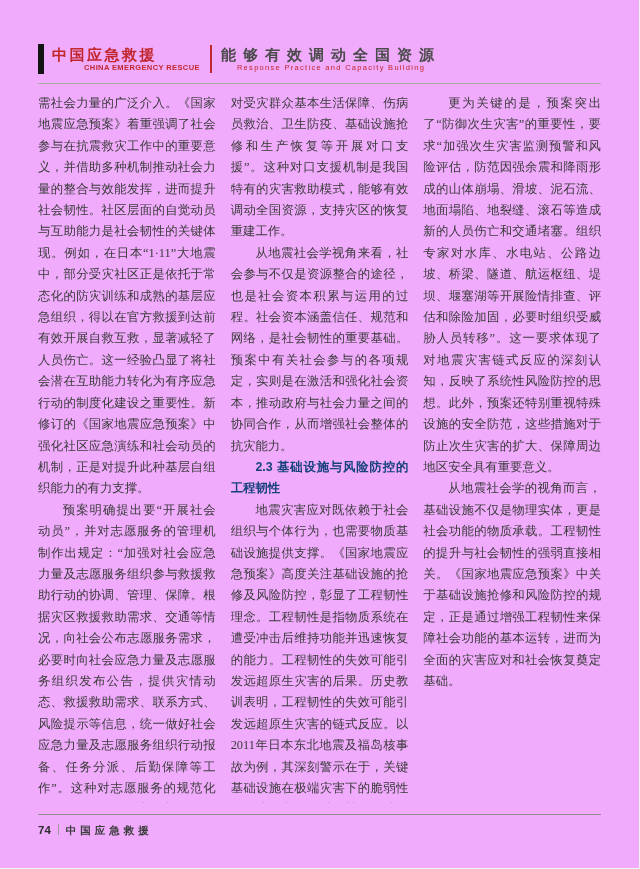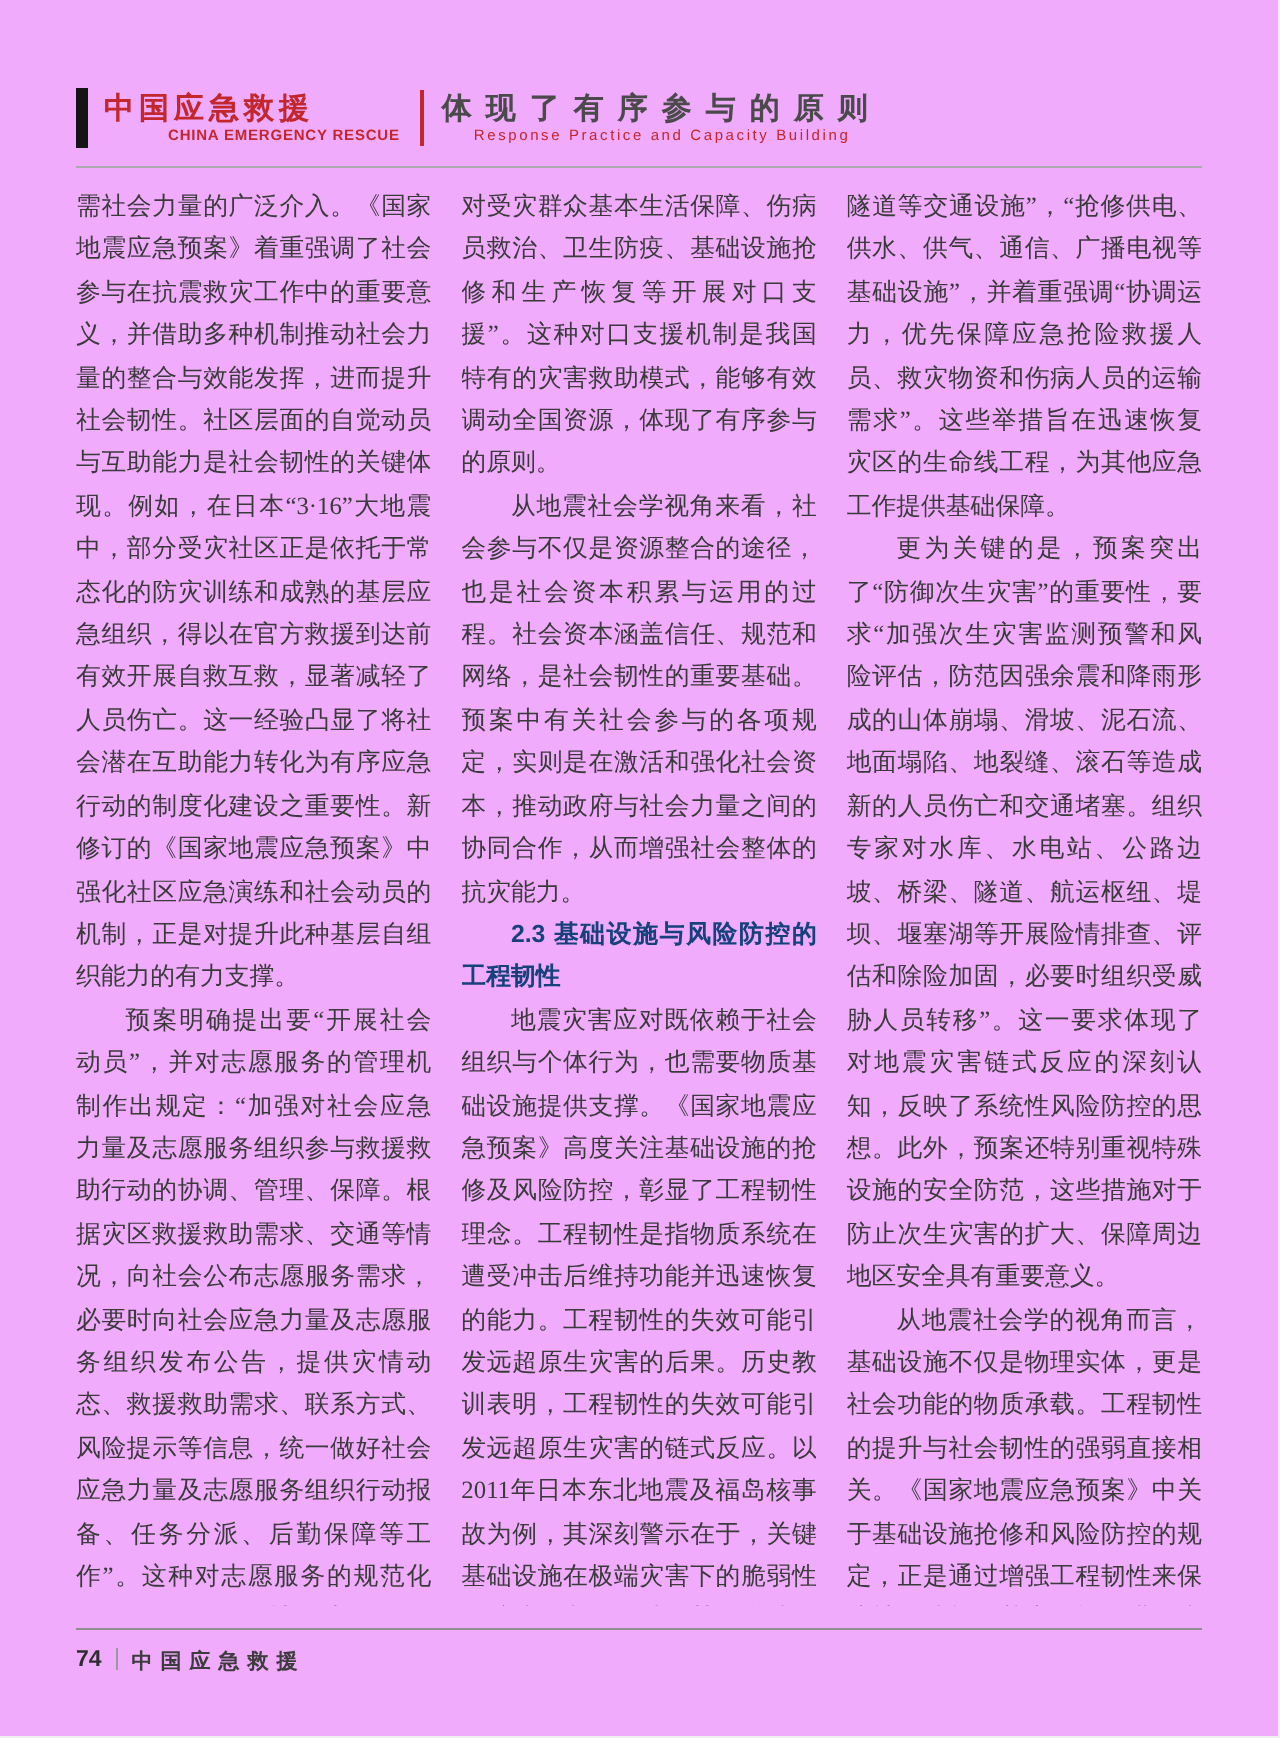--- a/index.html
+++ b/index.html
@@ -77,43 +77,42 @@
 <div class="page">
 
   <div class="header">
     <div class="brand-bar"></div>
     <div class="logo-block">
       <span class="logo-cn">中国应急救援</span>
       <span class="logo-en">CHINA EMERGENCY RESCUE</span>
     </div>
     <div class="header-divider"></div>
     <div class="title-block">
-      <span class="title-cn">体现了有序参与的原则</span>
+      <span class="title-cn">能够有效调动全国资源</span>
       <span class="title-en">Response Practice and Capacity Building</span>
     </div>
   </div>
 
   <div class="content">
 
     <div class="col">
-      <p>需社会力量的广泛介入。《国家地震应急预案》着重强调了社会参与在抗震救灾工作中的重要意义，并借助多种机制推动社会力量的整合与效能发挥，进而提升社会韧性。社区层面的自觉动员与互助能力是社会韧性的关键体现。例如，在日本“3·16”大地震中，部分受灾社区正是依托于常态化的防灾训练和成熟的基层应急组织，得以在官方救援到达前有效开展自救互救，显著减轻了人员伤亡。这一经验凸显了将社会潜在互助能力转化为有序应急行动的制度化建设之重要性。新修订的《国家地震应急预案》中强化社区应急演练和社会动员的机制，正是对提升此种基层自组织能力的有力支撑。</p>
+      <p>需社会力量的广泛介入。《国家地震应急预案》着重强调了社会参与在抗震救灾工作中的重要意义，并借助多种机制推动社会力量的整合与效能发挥，进而提升社会韧性。社区层面的自觉动员与互助能力是社会韧性的关键体现。例如，在日本“1·11”大地震中，部分受灾社区正是依托于常态化的防灾训练和成熟的基层应急组织，得以在官方救援到达前有效开展自救互救，显著减轻了人员伤亡。这一经验凸显了将社会潜在互助能力转化为有序应急行动的制度化建设之重要性。新修订的《国家地震应急预案》中强化社区应急演练和社会动员的机制，正是对提升此种基层自组织能力的有力支撑。</p>
       <p class="indent">预案明确提出要“开展社会动员”，并对志愿服务的管理机制作出规定：“加强对社会应急力量及志愿服务组织参与救援救助行动的协调、管理、保障。根据灾区救援救助需求、交通等情况，向社会公布志愿服务需求，必要时向社会应急力量及志愿服务组织发布公告，提供灾情动态、救援救助需求、联系方式、风险提示等信息，统一做好社会应急力量及志愿服务组织行动报备、任务分派、后勤保障等工作”。这种对志愿服务的规范化管理，既发挥了社会力量的作用，又规避了盲目参与可能引发的混乱，体现了有序参与的原则。</p>
 
     </div>
 
     <div class="col">
-      <p>对受灾群众基本生活保障、伤病员救治、卫生防疫、基础设施抢修和生产恢复等开展对口支援”。这种对口支援机制是我国特有的灾害救助模式，能够有效调动全国资源，体现了有序参与的原则。</p>
+      <p>对受灾群众基本生活保障、伤病员救治、卫生防疫、基础设施抢修和生产恢复等开展对口支援”。这种对口支援机制是我国特有的灾害救助模式，能够有效调动全国资源，支持灾区的恢复重建工作。</p>
       <p class="indent">从地震社会学视角来看，社会参与不仅是资源整合的途径，也是社会资本积累与运用的过程。社会资本涵盖信任、规范和网络，是社会韧性的重要基础。预案中有关社会参与的各项规定，实则是在激活和强化社会资本，推动政府与社会力量之间的协同合作，从而增强社会整体的抗灾能力。</p>
       <h3 class="h-sub">2.3 基础设施与风险防控的工程韧性</h3>
       <p class="indent">地震灾害应对既依赖于社会组织与个体行为，也需要物质基础设施提供支撑。《国家地震应急预案》高度关注基础设施的抢修及风险防控，彰显了工程韧性理念。工程韧性是指物质系统在遭受冲击后维持功能并迅速恢复的能力。工程韧性的失效可能引发远超原生灾害的后果。历史教训表明，工程韧性的失效可能引发远超原生灾害的链式反应。以2011年日本东北地震及福岛核事故为例，其深刻警示在于，关键基础设施在极端灾害下的脆弱性会酿成复杂的区域性甚至全球性危机。正是基于对此类系统性风险的深刻认知，《预案》尤为突出“防御次生灾害”的重要性，并明确要求“加强对危险化学品生产储存设备……对核电站等核工业生产科研重点设施、做好事故防范处置工作”，这充分体现了其底线思维与系统性风险防控的思想。</p>
 
     </div>
 
     <div class="col">
-      <p>隧道等交通设施”，“抢修供电、供水、供气、通信、广播电视等基础设施”，并着重强调“协调运力，优先保障应急抢险救援人员、救灾物资和伤病人员的运输需求”。这些举措旨在迅速恢复灾区的生命线工程，为其他应急工作提供基础保障。</p>
       <p class="indent">更为关键的是，预案突出了“防御次生灾害”的重要性，要求“加强次生灾害监测预警和风险评估，防范因强余震和降雨形成的山体崩塌、滑坡、泥石流、地面塌陷、地裂缝、滚石等造成新的人员伤亡和交通堵塞。组织专家对水库、水电站、公路边坡、桥梁、隧道、航运枢纽、堤坝、堰塞湖等开展险情排查、评估和除险加固，必要时组织受威胁人员转移”。这一要求体现了对地震灾害链式反应的深刻认知，反映了系统性风险防控的思想。此外，预案还特别重视特殊设施的安全防范，这些措施对于防止次生灾害的扩大、保障周边地区安全具有重要意义。</p>
       <p class="indent">从地震社会学的视角而言，基础设施不仅是物理实体，更是社会功能的物质承载。工程韧性的提升与社会韧性的强弱直接相关。《国家地震应急预案》中关于基础设施抢修和风险防控的规定，正是通过增强工程韧性来保障社会功能的基本运转，进而为全面的灾害应对和社会恢复奠定基础。</p>
 
     </div>
 
   </div>
 
   <div class="footer">
     <span class="page-num">74</span>
     <span class="footer-sep"></span>

